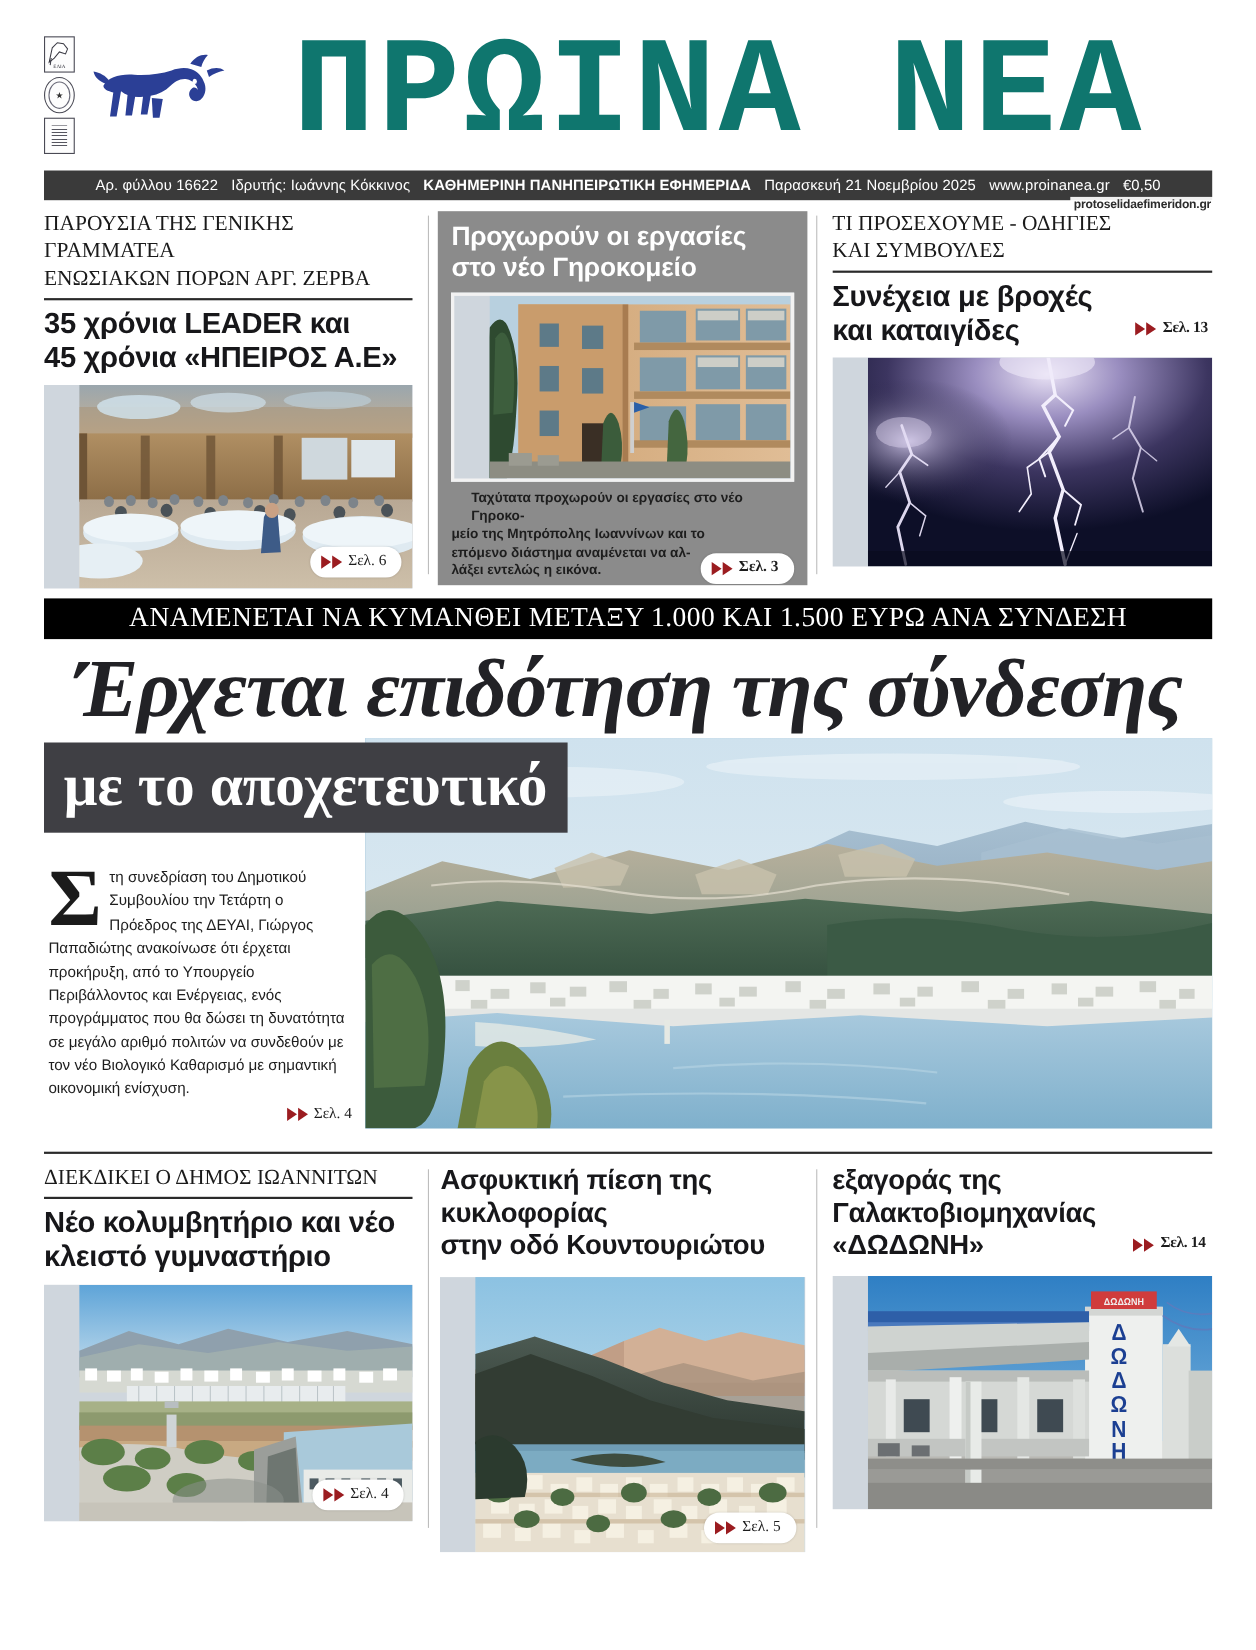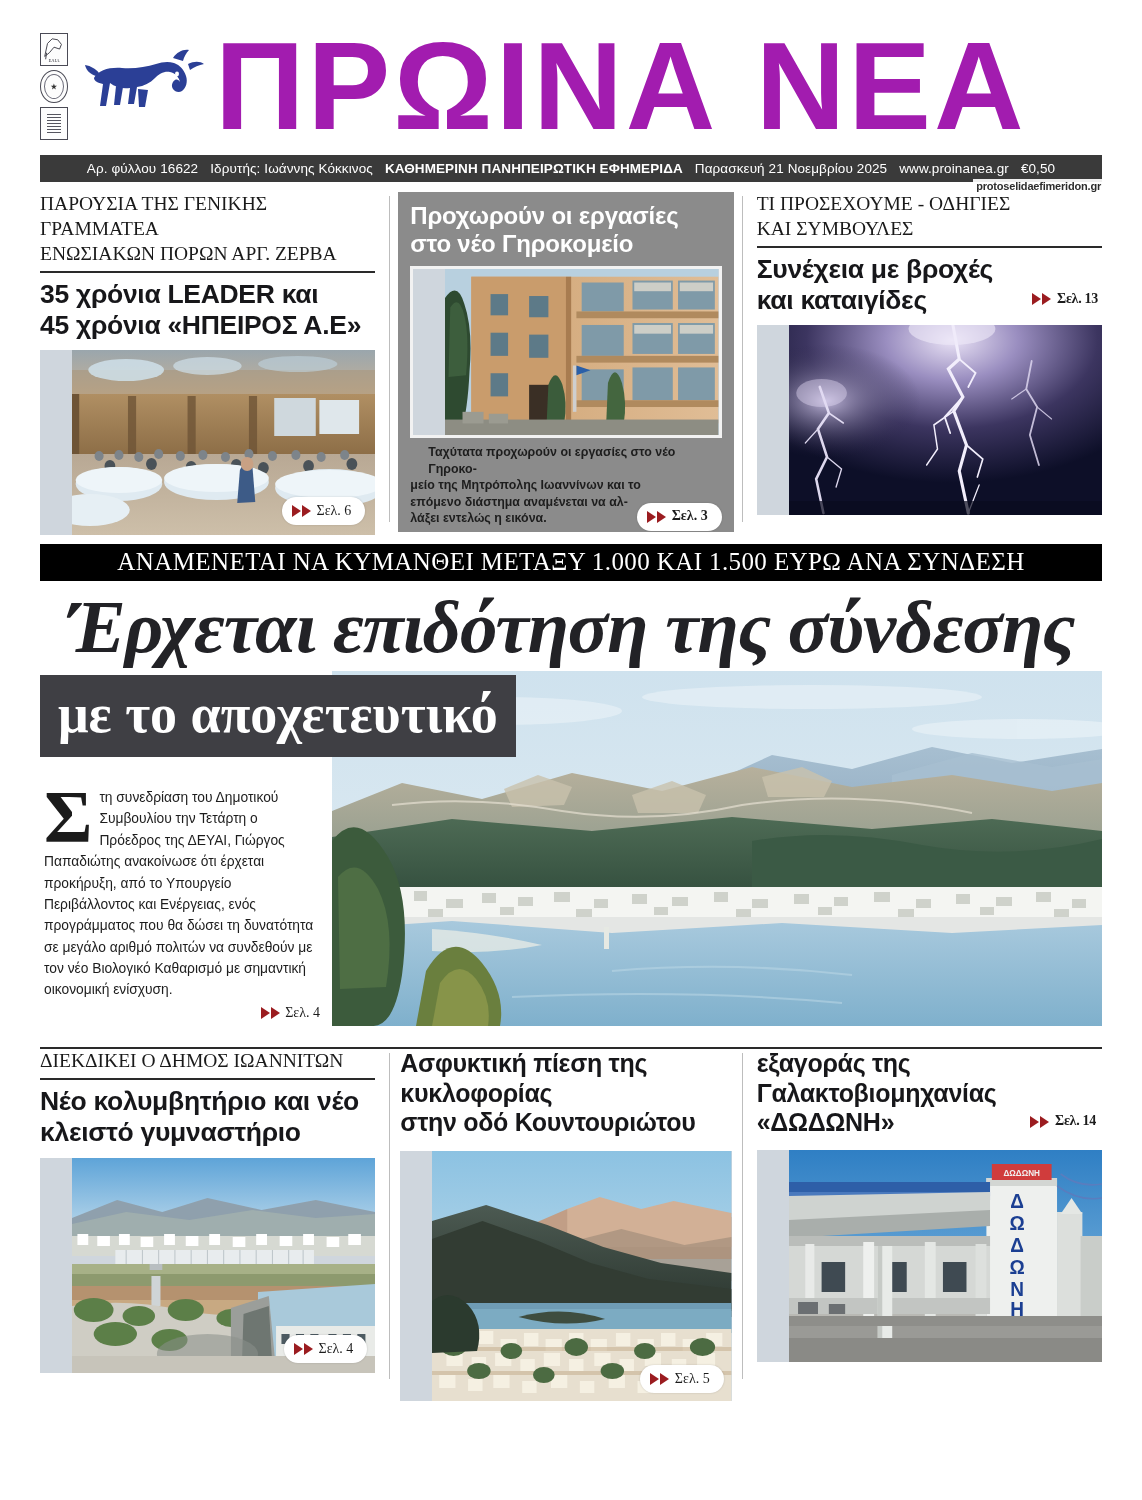--- a/index.html
+++ b/index.html
@@ -67,27 +67,27 @@
     position: absolute; left: 50%; top: 50%;
     transform: translate(-50%,-50%);
     font-size: 7px; color: #333; font-weight: bold;
     font-family: "Liberation Serif", serif;
   }
 
   .bull-mark { width: 130px; height: 105px; }
 
   .wordmark {
     flex: 1;
-    text-align: left;
-    font-family: Liberation Sans, sans-serif;
+    text-align: center;
+    font-family: Liberation Mono, monospace;
     font-weight: bold;
     font-size: 124px;
     line-height: 0.95;
     letter-spacing: 3px;
-    color: #a21caf;
+    color: #0f766e;
     padding-right: 10px;
     white-space: nowrap;
   }
 
   
   .infobar {
     background: #3a3a3a;
     color: #ffffff;
     height: 27px;
     display: flex;
@@ -299,20 +299,21 @@
     margin-top: 4px;
   }
 
   
   .botdivider {
     border-top: 2.5px solid #2a2a2a;
     margin-top: 6px;
   }
   .botrow {
     display: flex;
+    margin-top: 10px;
     height: 340px;
   }
   .bcol { position: relative; }
   .bcol.a { width: 350px; padding-right: 14px; }
   .bcol.b { width: 352px; padding: 0 10px; }
   .bcol.c { width: 360px; padding-left: 14px; }
 
   
   svg.scene { display: block; width: 100%; height: 100%; }
 </style>

